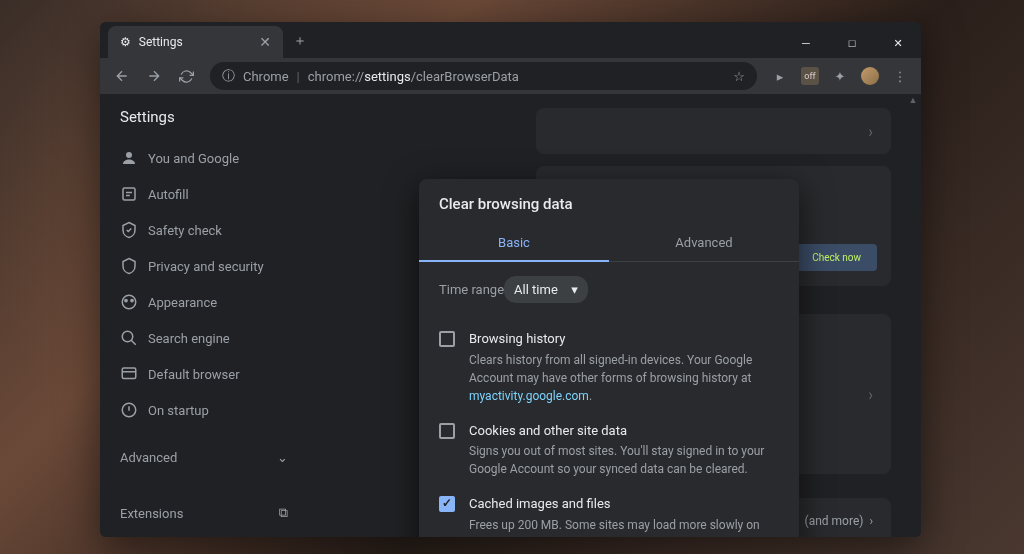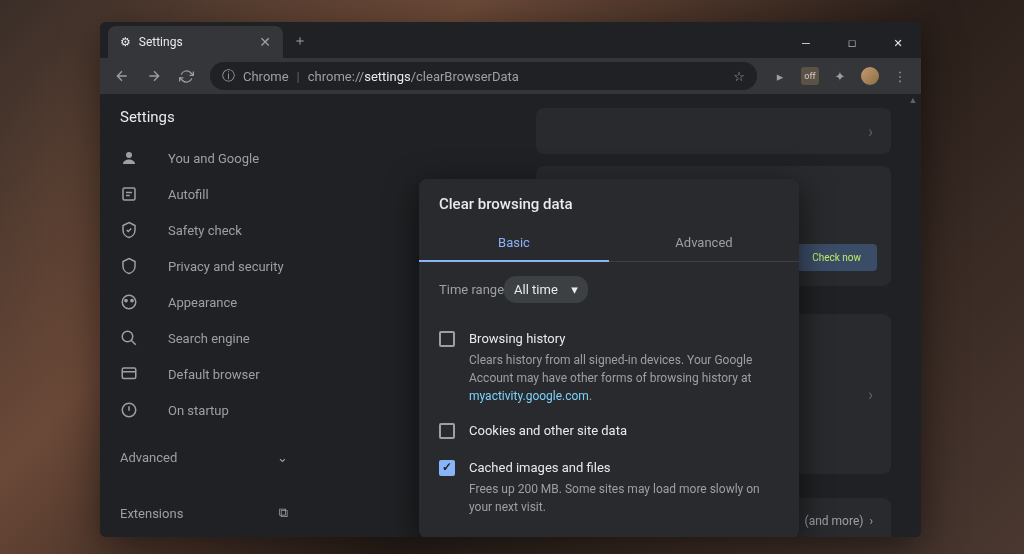--- a/index.html
+++ b/index.html
@@ -17,21 +17,21 @@
 .omnibox{flex:1;height:28px;background:#202124;border-radius:14px;display:flex;align-items:center;padding:0 12px;gap:8px;color:#9aa0a6;font-size:13px;margin:0 6px}
 .omnibox .secure{font-size:13px}
 .omnibox .urltext{flex:1;white-space:nowrap}
 .omnibox .urltext b{color:#e8eaed;font-weight:normal}
 .exticons{display:flex;gap:12px;padding:0 4px}
 .exticons div{width:18px;height:18px;display:flex;align-items:center;justify-content:center;color:#9aa0a6;font-size:13px;cursor:pointer}
 .avatar-sm{width:18px;height:18px;border-radius:50%;background:linear-gradient(135deg,#c49a6c,#8b6f47)}
 .content{flex:1;display:flex;background:#202124;position:relative;overflow:hidden}
 .sidebar{width:208px;padding:14px 0;color:#9aa0a6}
 .sidebar h2{font-size:15px;font-weight:400;color:#e8eaed;padding:0 20px 14px}
-.sitem{display:flex;align-items:center;gap:30px;padding:9px 20px;font-size:13px;cursor:pointer}
+.sitem{display:flex;align-items:center;gap:10px;padding:9px 20px;font-size:13px;cursor:pointer}
 .sitem svg,.sicon{width:18px;height:18px;flex-shrink:0}
 .advrow{display:flex;align-items:center;justify-content:space-between;padding:12px 20px;font-size:13px;cursor:pointer;margin-top:10px}
 .extrow{display:flex;align-items:center;justify-content:space-between;padding:10px 20px;font-size:13px;cursor:pointer;margin-top:18px}
 .main{flex:1;position:relative;padding:20px 24px}
 .checknow{background:#3b4c67;color:#bef264;border:none;padding:8px 16px;border-radius:4px;font-size:10px;cursor:pointer;position:absolute;right:44px;top:150px}
 .scrolltrack{position:absolute;right:2px;top:0;bottom:0;width:12px}
 .scrollarrow{width:12px;height:12px;display:flex;align-items:center;justify-content:center;color:#5f6368;font-size:9px}
 .dialog{position:absolute;left:319px;top:85px;width:380px;background:#292a2d;border-radius:8px;box-shadow:0 8px 32px rgba(0,0,0,.6);color:#e8eaed;z-index:10}
 .dlg-title{padding:16px 20px 12px;font-size:15px;font-weight:500}
 .tabs{display:flex;border-bottom:1px solid #3c4043}
@@ -202,20 +202,21 @@
           <div class="cb"></div>
           <div class="opt-body">
             <div class="opt-title">Browsing history</div>
             <div class="opt-desc"><span>Clears history from all signed-in devices. Your Google Account may have other forms of browsing history at </span><span class="link">myactivity.google.com</span>.</div>
           </div>
         </div>
         <div class="opt">
           <div class="cb"></div>
           <div class="opt-body">
             <div class="opt-title">Cookies and other site data</div>
+            <div class="opt-desc">Signs you out of most sites. You'll stay signed in to your Google Account so your synced data can be cleared.</div>
           </div>
         </div>
         <div class="opt">
           <div class="cb checked"></div>
           <div class="opt-body">
             <div class="opt-title">Cached images and files</div>
             <div class="opt-desc">Frees up 200 MB. Some sites may load more slowly on your next visit.</div>
           </div>
         </div>
       </div>

